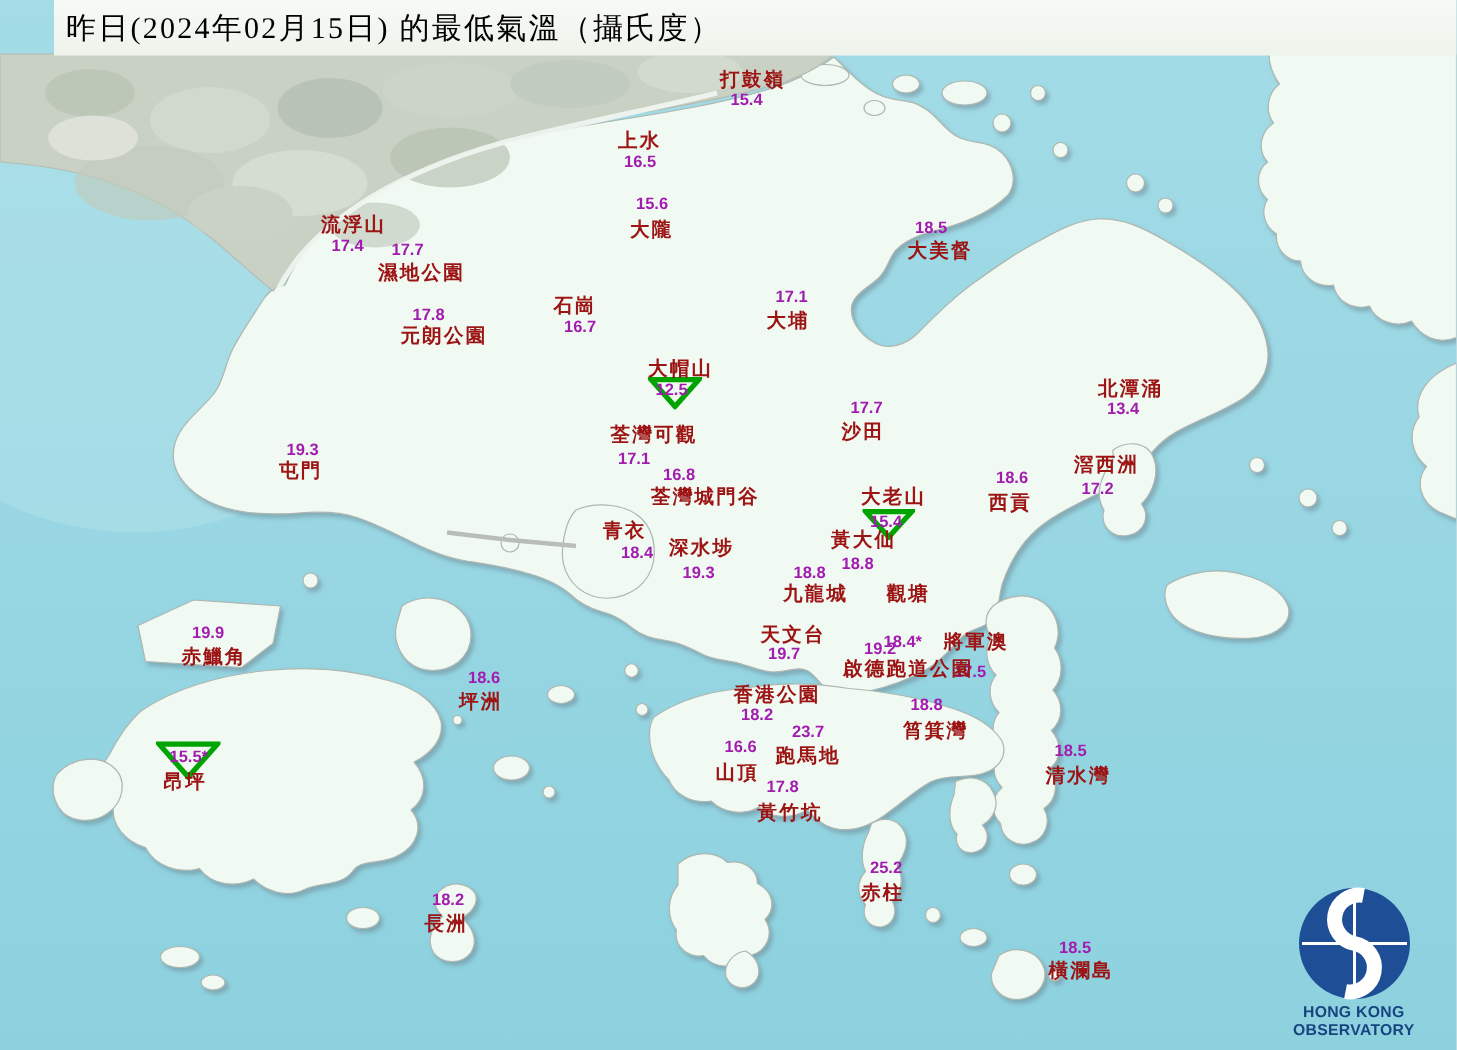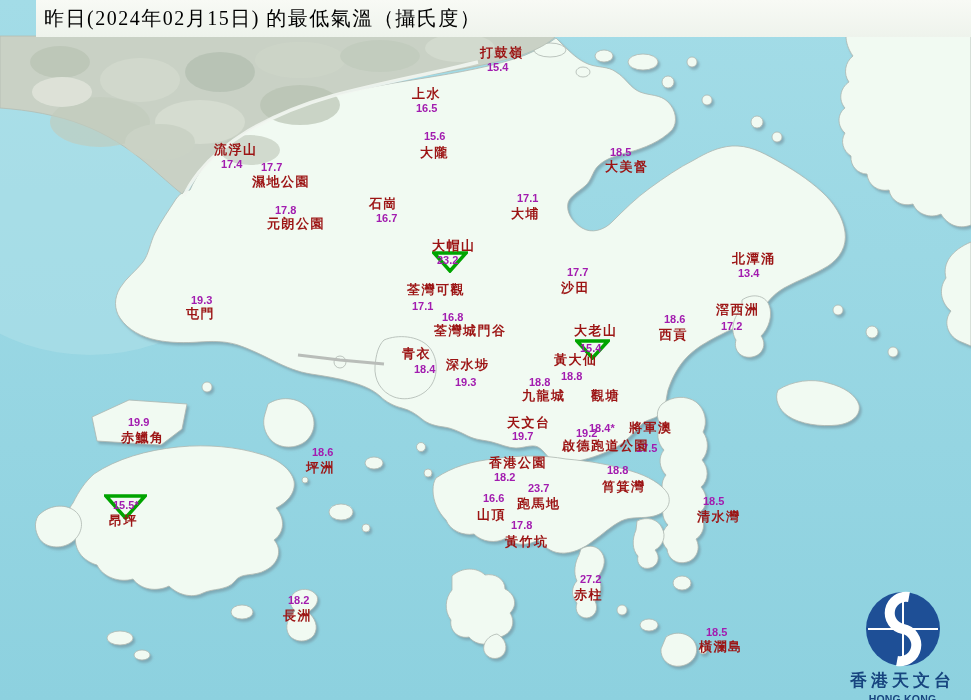--- a/index.html
+++ b/index.html
@@ -146,21 +146,21 @@
       <span class="station-name" style="left: 252px; top: 175px;">濕地公園</span>
       <span class="station-value" style="left: 376px; top: 213px;">16.7</span>
       <span class="station-name" style="left: 369px; top: 197px;">石崗</span>
       <span class="station-value" style="left: 275px; top: 205px;">17.8</span>
       <span class="station-name" style="left: 267px; top: 217px;">元朗公園</span>
       <span class="station-value" style="left: 517px; top: 193px;">17.1</span>
       <span class="station-name" style="left: 511px; top: 207px;">大埔</span>
       <div class="min-marker" style="left: 432px; top: 251px;"><svg width="36" height="22" viewBox="0 0 36 22">
           <polygon points="2,2 34,2 18,20" fill="none" stroke="#00a400" stroke-width="3.5"></polygon>
         </svg></div>
-      <span class="station-value" style="left: 437px; top: 255px;">23.2</span>
+      <span class="station-value" style="left: 437px; top: 255px;">12.5</span>
       <span class="station-name" style="left: 432px; top: 239px; text-align: right;">大帽山</span>
       <span class="station-value" style="left: 412px; top: 301px;">17.1</span>
       <span class="station-name" style="left: 407px; top: 283px;">荃灣可觀</span>
       <span class="station-value" style="left: 567px; top: 267px;">17.7</span>
       <span class="station-name" style="left: 561px; top: 281px;">沙田</span>
       <span class="station-value" style="left: 442px; top: 312px;">16.8</span>
       <span class="station-name" style="left: 434px; top: 324px;">荃灣城門谷</span>
       <div class="min-marker" style="left: 575px; top: 339px;"><svg width="35" height="21" viewBox="0 0 35 21">
           <polygon points="2,2 33,2 17.5,19" fill="none" stroke="#00a400" stroke-width="3.5"></polygon>
         </svg></div>
@@ -206,30 +206,29 @@
       <span class="station-name" style="left: 121px; top: 431px;">赤鱲角</span>
       <span class="station-value" style="left: 312px; top: 447px;">18.6</span>
       <span class="station-name" style="left: 306px; top: 461px;">坪洲</span>
       <div class="min-marker" style="left: 104px; top: 494px;"><svg width="43" height="26" viewBox="0 0 43 26">
           <polygon points="2,2 41,2 21.5,24" fill="none" stroke="#00a400" stroke-width="3.5"></polygon>
         </svg></div>
       <span class="station-value" style="left: 113px; top: 500px;">15.5*</span>
       <span class="station-name" style="left: 109px; top: 514px;">昂坪</span>
       <span class="station-value" style="left: 288px; top: 595px;">18.2</span>
       <span class="station-name" style="left: 283px; top: 609px;">長洲</span>
-      <span class="station-value" style="left: 580px; top: 574px;">27.2</span>
+      <span class="station-value" style="left: 580px; top: 574px;">25.2</span>
       <span class="station-name" style="left: 574px; top: 588px;">赤柱</span>
       <span class="station-value" style="left: 706px; top: 627px;">18.5</span>
       <span class="station-name" style="left: 699px; top: 640px;">橫瀾島</span>
     </div>
 
   <div class="logo">
     <svg width="78" height="78" viewBox="0 0 78 78" style="display:block;margin:0 auto;">
       <circle cx="39" cy="39" r="37" fill="#1e4f96"></circle>
       <line x1="4" y1="39" x2="74" y2="39" stroke="#ffffff" stroke-width="2"></line>
       <line x1="39" y1="4" x2="39" y2="74" stroke="#ffffff" stroke-width="2"></line>
       <path d="M45,7 A16,16 0 1 0 39,39 A16,16 0 1 1 33,71" fill="none" stroke="#ffffff" stroke-width="10"></path>
     </svg>
-    <div class="logo-zh">香港天文台</div>
     <div class="logo-en">HONG KONG OBSERVATORY</div>
   </div>
 
 </div>
 
 </body></html>

